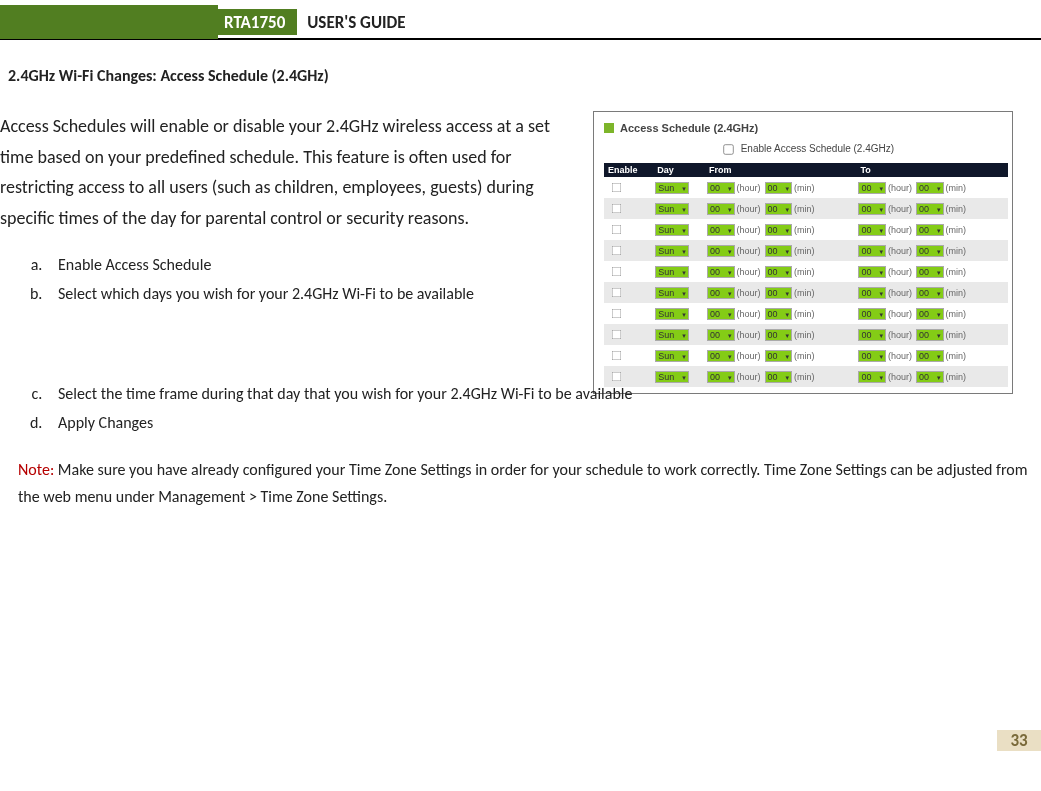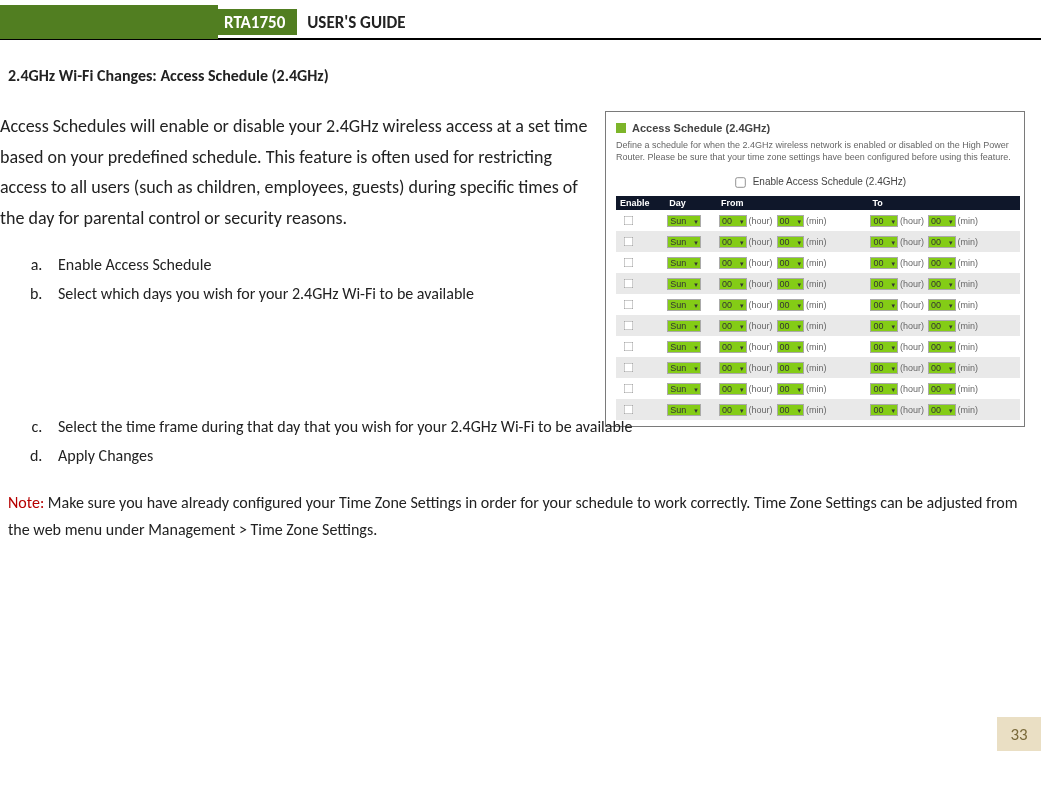--- a/index.html
+++ b/index.html
@@ -59,27 +59,28 @@
     margin: 0 0 18px 0;
     padding-left: 46px;
     font-size: 16px;
     line-height: 1.8;
   }
   .steps li { padding-left: 12px; }
   .note-row {
     font-size: 16px;
     line-height: 1.7;
     margin-top: 4px;
-    padding-left: 8px;
+    padding-left: 0;
+    margin-left: 18px;
   }
   .note-label { color: #b60000; }
   .fig {
     width: 420px;
     margin-left: 16px;
-    margin-right: 16px;
+    margin-right: 28px;
     border: 1px solid #7a7a7a;
     padding: 10px 4px 6px 10px;
     font-family: Arial, sans-serif;
     font-size: 10px;
     color: #555;
     flex-shrink: 0;
   }
   .fig-title-row { display: flex; align-items: center; margin-bottom: 6px; }
   .fig-sq {
     width: 10px; height: 10px;
@@ -119,27 +120,28 @@
     margin-left: 8px;
     color: #333;
   }
   .fig-unit { font-size: 9px; color: #666; margin-right: 4px; }
   .fig-chk { transform: scale(0.75); vertical-align: middle; }
   .pagefoot {
     position: absolute;
     right: 0;
     bottom: 40px;
     width: 44px;
-    height: 34px;
+    height: 21px;
     background: #eadfc4;
     color: #7a6a3a;
     font-size: 17px;
     display: flex;
     align-items: center;
     justify-content: center;
+    font-weight: bold;
   }
 </style>
 </head>
 <body>
 
 <div class="header">
   <div class="header-bar">
     <div class="header-left"></div>
     <div class="header-prod">RTA1750</div>
     <div class="header-title">USER'S GUIDE</div>
@@ -156,21 +158,20 @@
         <li>Enable Access Schedule</li>
         <li>Select which days you wish for your 2.4GHz Wi-Fi to be available</li>
       </ol>
     </div>
 
     <div class="fig">
       <div class="fig-title-row">
         <span class="fig-sq"></span>
         <span class="fig-title">Access Schedule (2.4GHz)</span>
       </div>
-      <div class="fig-desc">Define a schedule for when the 2.4GHz wireless network is enabled or disabled on the High Power Router. Please be sure that your time zone settings have been configured before using this feature.</div>
       <div class="fig-enable">
         <input type="checkbox" style="">
         <span>Enable Access Schedule (2.4GHz)</span>
       </div>
       <table class="fig-tbl">
         <thead>
           <tr>
             <th>Enable</th>
             <th>Day</th>
             <th>From</th>

